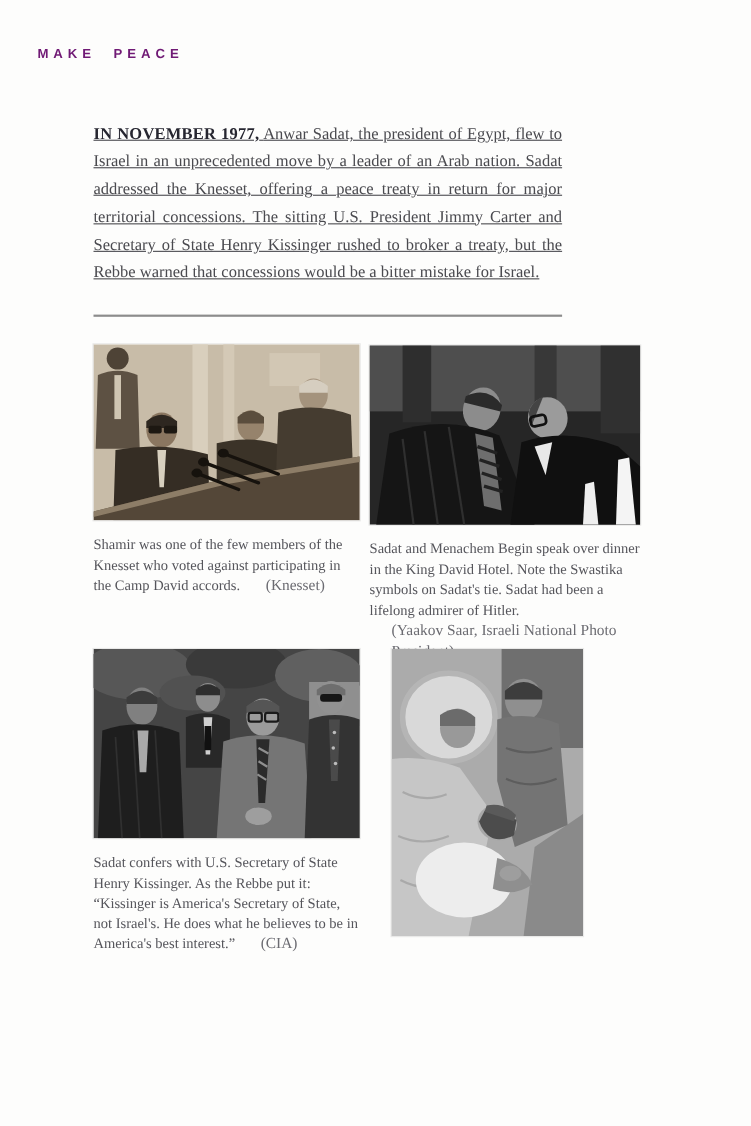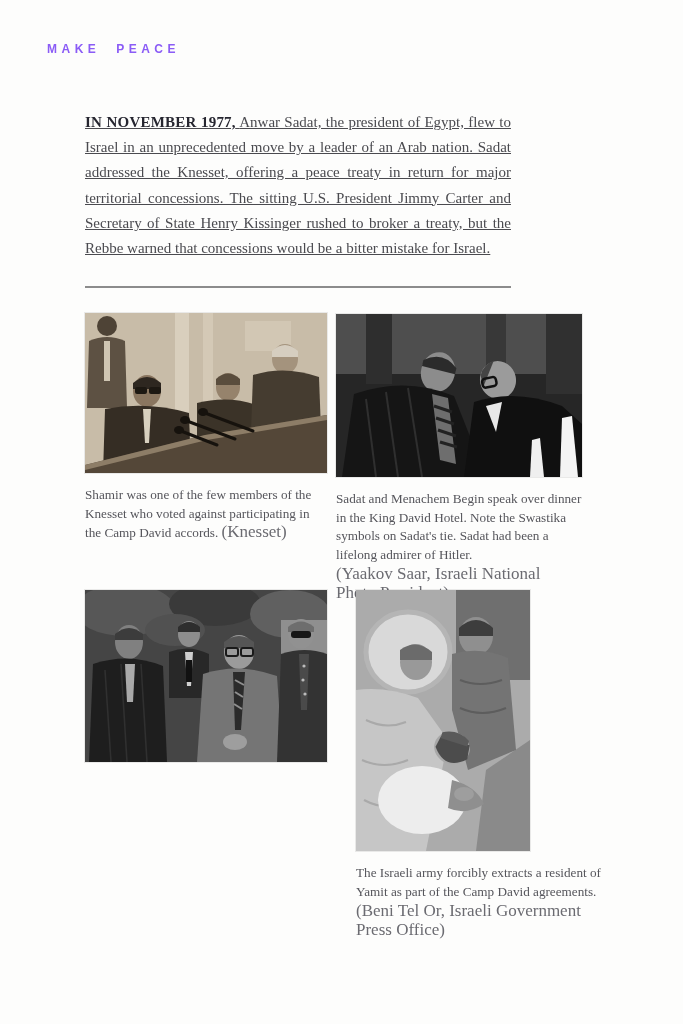--- a/index.html
+++ b/index.html
@@ -1,40 +1,40 @@
 <!DOCTYPE html>
 <html><head>
 <meta charset="utf-8">
 <style>
   html,body{margin:0;padding:0;background:#fdfdfc;}
   .page{position:relative;width:683px;height:1024px;background:#fdfdfc;
         font-family:"Liberation Serif",serif;color:#4b4b50;overflow:hidden;}
 
-  .kicker{position:absolute;left:47px;top:42px;
+  .kicker{position:absolute;left:34px;top:42px;
           font-family:"Liberation Sans",sans-serif;font-size:12px;font-weight:700;
-          letter-spacing:4.5px;word-spacing:8px;color:#8b5cf6;}
+          letter-spacing:4.5px;word-spacing:8px;color:#701a75;}
 
   .intro{position:absolute;left:85px;top:110px;width:426px;
          font-size:15px;line-height:25.2px;text-align:justify;color:#4a4a4f;margin:0;text-decoration:underline;}
   .intro .lead{font-weight:700;color:#262630;letter-spacing:.2px;}
 
   .rule{position:absolute;left:85px;top:286px;width:426px;height:2px;background:#8c8c8c;}
 
   .figure{position:absolute;margin:0;}
   .f1{left:85px;top:313px;width:242px;}
   .f2{left:336px;top:314px;width:246px;}
   .f3{left:85px;top:590px;width:242px;}
   .f4{left:356px;top:590px;width:246px;}
   .photo{display:block;box-shadow:0 0 0 1px rgba(0,0,0,.08);}
   .f1 .photo{width:242px;height:160px;}
   .f2 .photo{width:246px;height:163px;}
   .f3 .photo{width:242px;height:172px;}
   .f4 .photo{width:174px;height:261px;}
   figcaption{margin-top:13px;font-size:13.2px;line-height:18.6px;color:#55555b;}
-  .credit{font-size:17px;color:#6b6b71;}
+  .credit{font-size:14px;color:#6b6b71;margin-left:20px;}
   .credit.block{display:block;margin-top:1px;}
 </style>
 </head>
 <body>
 
 <div class="page">
 
   <div class="kicker">MAKE PEACE</div>
 
   <p class="intro"><span class="lead">IN NOVEMBER 1977,</span>
@@ -151,20 +151,22 @@
       <ellipse cx="216" cy="44" rx="13" ry="15" fill="#919191"></ellipse>
       <path d="M203 37 Q216 26 229 37 L229 42 L203 42 Z" fill="#6e6e6e"></path>
       <rect x="206" y="41" width="20" height="7" rx="3" fill="#161616"></rect>
       <path d="M196 64 Q220 56 242 64 L242 172 L192 172 Z" fill="#333333"></path>
       <path d="M214 64 L224 64 L222 120 L216 120 Z" fill="#4a4a4a"></path>
       <circle cx="219" cy="76" r="1.6" fill="#bbbbbb"></circle>
         <circle cx="218" cy="90" r="1.6" fill="#bbbbbb"></circle>
         <circle cx="220" cy="104" r="1.6" fill="#bbbbbb"></circle>
       <ellipse cx="150" cy="152" rx="12" ry="8" fill="#9e9e9e"></ellipse>
     </svg>
+    <figcaption><span>Sadat confers with U.S. Secretary of State Henry Kissinger. As the Rebbe put it: “Kissinger is America's Secretary of State, not Israel's. He does what he believes to be in America's best interest.”</span>
+<span class="credit">(CIA)</span></figcaption>
   </figure>
 
   <figure class="figure f4">
     <svg class="photo" viewBox="0 0 174 261" preserveAspectRatio="none" aria-hidden="true">
       <rect width="174" height="261" fill="#ababab"></rect>
       <rect x="100" y="0" width="74" height="90" fill="#6f6f6f"></rect>
       <path d="M130 180 L174 150 L174 261 L120 261 Z" fill="#8a8a8a"></path>
       <ellipse cx="52" cy="62" rx="42" ry="40" fill="#d9d9d9"></ellipse>
       <ellipse cx="52" cy="62" rx="42" ry="40" fill="none" stroke="#b5b5b5" stroke-width="5"></ellipse>
       <ellipse cx="60" cy="72" rx="16" ry="18" fill="#999999"></ellipse>
@@ -184,16 +186,15 @@
       </g>
       <g transform="rotate(18 96 158)">
         <ellipse cx="96" cy="158" rx="18" ry="16" fill="#a8a8a8"></ellipse>
         <path d="M80 162 Q96 182 114 164 L112 150 L82 150 Z" fill="#4c4c4c"></path>
         <path d="M82 146 Q96 138 110 146 L110 152 L82 152 Z" fill="#5a5a5a"></path>
       </g>
       <ellipse cx="66" cy="210" rx="44" ry="34" fill="#ededed"></ellipse>
       <path d="M96 190 Q120 196 128 214 Q110 226 92 218 Z" fill="#8f8f8f"></path>
       <ellipse cx="108" cy="204" rx="10" ry="7" fill="#9e9e9e"></ellipse>
     </svg>
-    <figcaption><span>The Israeli army forcibly extracts a resident of Yamit as part of the Camp David agreements.</span><span class="credit block">(Beni Tel Or, Israeli Government Press Office)</span></figcaption>
   </figure>
 
 </div>
 
 </body></html>

